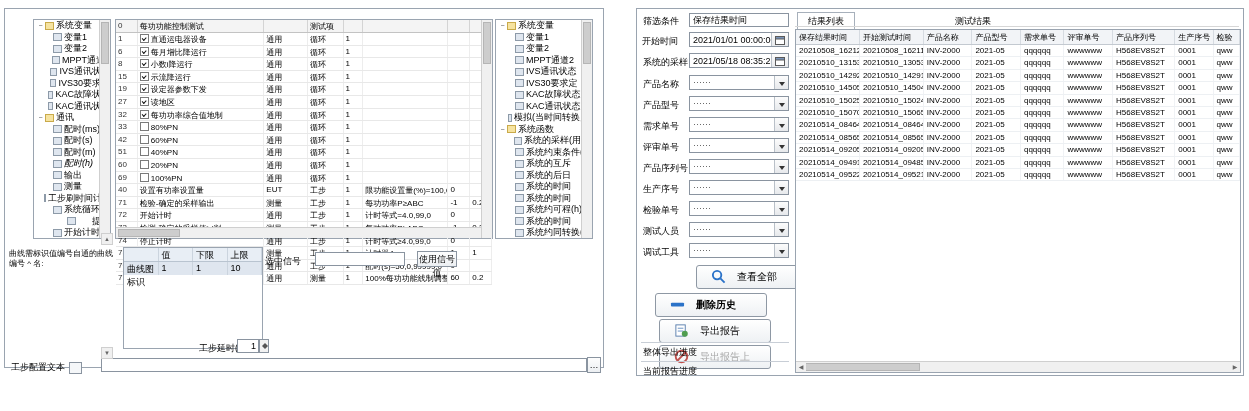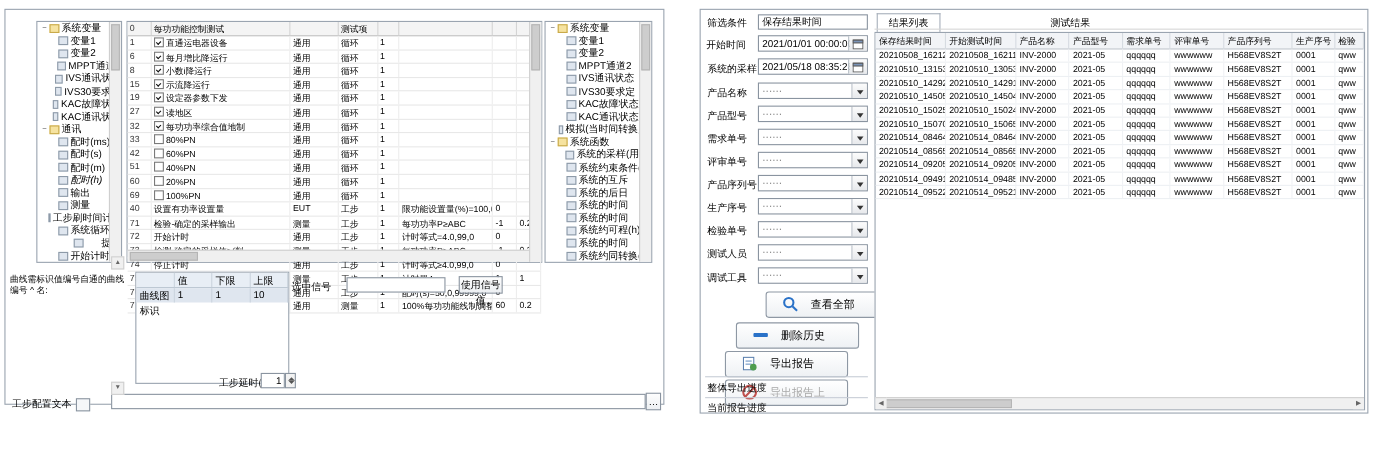--- a/index.html
+++ b/index.html
@@ -615,21 +615,21 @@
         <div class="combo" style="position: absolute; left: 52px; top: 234px; width: 100px;"><span>······</span><span class="arrow"></span></div>
       </div>
     <div id="filter-buttons">
         <div class="bigbtn" style="left: 22px; top: 256px; margin-left: 37px;">
           <span style="position: absolute; left: 14px; top: 3px;"><svg width="15" height="15" viewBox="0 0 16 16">
               <circle cx="6.5" cy="6.5" r="4.5" fill="none" stroke="#2a72c8" stroke-width="2"></circle>
               <line x1="10" y1="10" x2="14.5" y2="14.5" stroke="#2a72c8" stroke-width="2"></line>
             </svg></span>
           <span class="bt">查看全部</span>
         </div>
-        <div class="bigbtn" style="left: 32px; top: 284px;">
+        <div class="bigbtn" style="left: 18px; top: 284px; font-weight: bold;">
           <span style="position: absolute; left: 14px; top: 3px;"><svg width="15" height="15" viewBox="0 0 16 16">
               <rect x="1" y="6" width="14" height="4" rx="1" fill="#2a72c8"></rect>
             </svg></span>
           <span class="bt">删除历史</span>
         </div>
         <div class="bigbtn" style="left: 22px; top: 310px; font-family: Liberation Serif, serif;">
           <span style="position: absolute; left: 14px; top: 3px;"><svg width="15" height="15" viewBox="0 0 16 16">
               <rect x="2" y="2" width="10" height="12" fill="#fff" stroke="#5a7fae"></rect>
               <rect x="4" y="5" width="6" height="1.2" fill="#7fa2cc"></rect>
               <rect x="4" y="8" width="6" height="1.2" fill="#7fa2cc"></rect>

